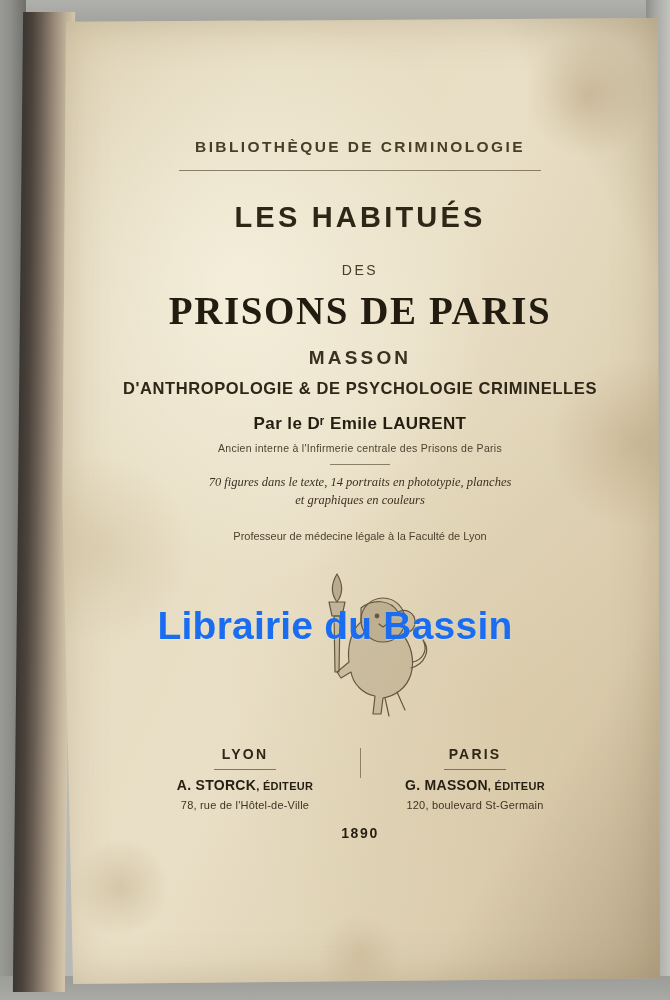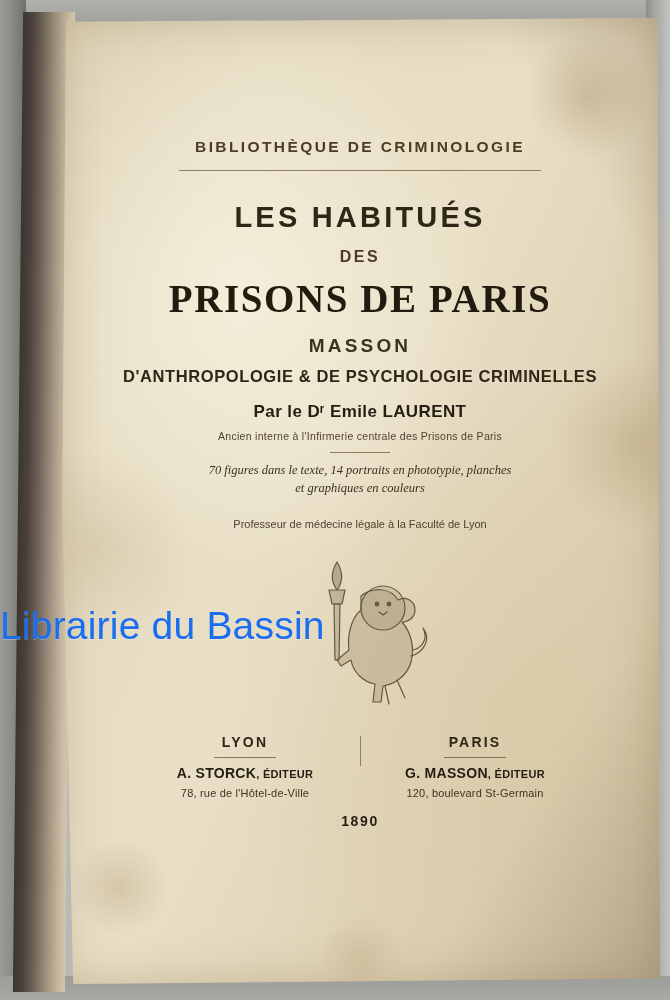--- a/index.html
+++ b/index.html
@@ -125,24 +125,24 @@
   }
 
   .title1 {
     margin-top: 30px;
     font-size: 29px;
     letter-spacing: 3.2px;
     font-weight: 700;
     color: #2e2617;
   }
   .des {
-    margin-top: 14px;
-    font-size: 16px;
+    margin-top: 28px;
+    font-size: 14px;
     letter-spacing: 2.6px;
-    font-weight: 700;
+    font-weight: 400;
     color: #4a3d26;
   }
   .title2 {
     margin-top: 10px;
     font-size: 39px;
     letter-spacing: 1.6px;
     font-weight: 700;
     color: #221c10;
     font-family: "Liberation Serif", serif;
   }
@@ -201,23 +201,23 @@
     height: 160px;
     position: relative;
     opacity: 0.82;
   }
   .emblem svg { display: block; }
 
   .watermark {
     position: absolute;
     left: 0; right: 0;
     top: 604px;
-    text-align: left;
+    text-align: center;
     font-size: 39px;
-    font-weight: 400;
+    font-weight: 700;
     color: #1a6df0;
     letter-spacing: 0.2px;
     text-shadow: 0 1px 0 rgba(255,255,255,0.25);
   }
 
   .imprint {
     margin-top: 18px;
     display: flex;
     justify-content: center;
     gap: 16px;

